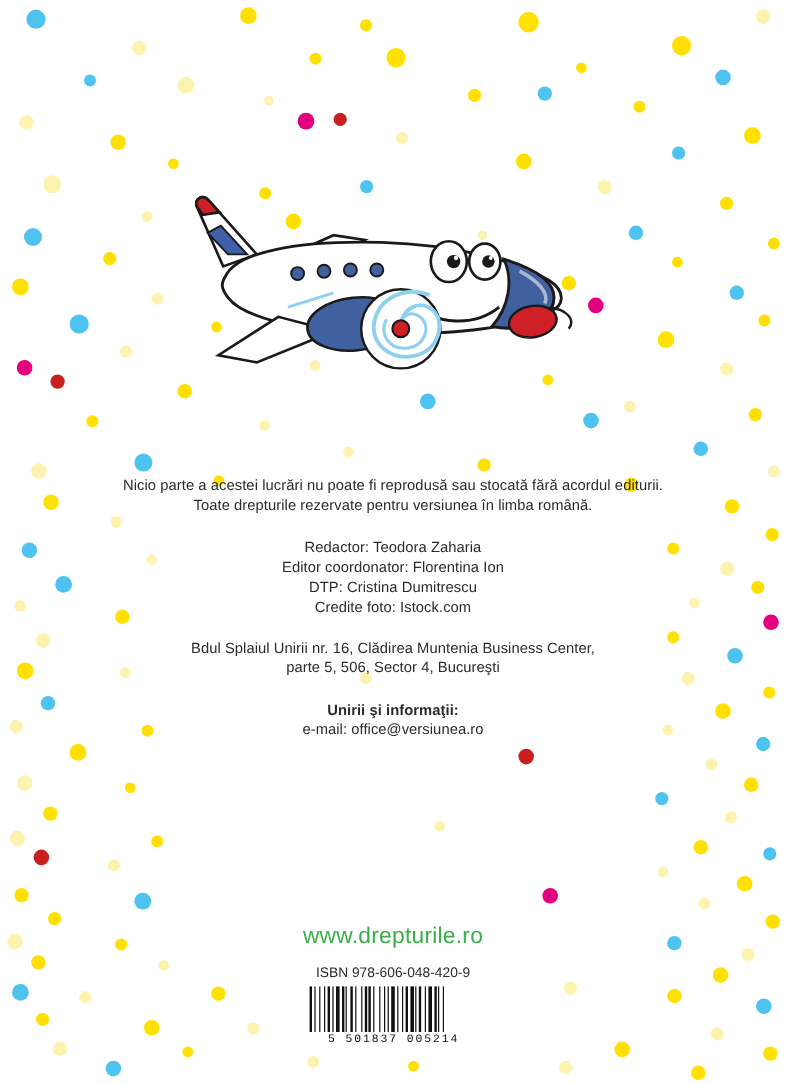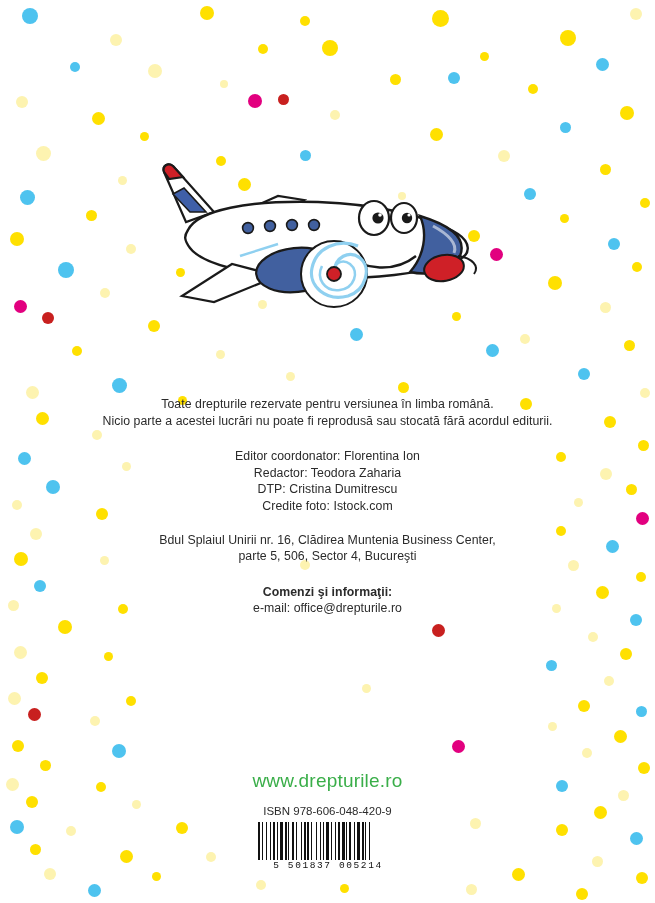--- a/index.html
+++ b/index.html
@@ -309,45 +309,45 @@
 
       <ellipse cx="316" cy="108" rx="20" ry="13" transform="rotate(-10 316 108)" fill="#cf2027" stroke="#1a1a1a" stroke-width="2"></ellipse>
       <path d="M330 96 C344 98 352 106 346 114" fill="none" stroke="#1a1a1a" stroke-width="2"></path>
 
       <path d="M112 96 L150 84" fill="none" stroke="#8fd0f0" stroke-width="2.4"></path>
     </svg>
   </div>
 
   <div class="content">
     <div class="block">
+      <div class="line">Nicio parte a acestei lucrări nu poate fi reprodusă sau stocată fără acordul editurii.</div>
       <div class="line">Toate drepturile rezervate pentru versiunea în limba română.</div>
-      <div class="line">Nicio parte a acestei lucrări nu poate fi reprodusă sau stocată fără acordul editurii.</div>
     </div>
 
     <div class="gap-1"></div>
 
     <div class="block">
+      <div class="line">Redactor: Teodora Zaharia</div>
       <div class="line">Editor coordonator: Florentina Ion</div>
-      <div class="line">Redactor: Teodora Zaharia</div>
       <div class="line">DTP: Cristina Dumitrescu</div>
       <div class="line">Credite foto: Istock.com</div>
     </div>
 
     <div class="gap-2"></div>
 
     <div class="block">
       <div class="line">Bdul Splaiul Unirii nr. 16, Clădirea Muntenia Business Center,</div>
       <div class="line">parte 5, 506, Sector 4, Bucureşti</div>
     </div>
 
     <div class="gap-3"></div>
 
     <div class="block">
-      <div class="line bold">Comenzi şi informaţii:</div>
-      <div class="line">e-mail: office@drepturile.ro</div>
+      <div class="line bold">Unirii şi informaţii:</div>
+      <div class="line">e-mail: office@versiunea.ro</div>
     </div>
   </div>
 
   <div class="site">www.drepturile.ro</div>
 
   <div class="isbn">ISBN 978-606-048-420-9</div>
 
   <div class="barcode">
     <div class="barcode-bars" id="bars">
         <span class="bar" style="left: 0px; width: 2px;"></span>

